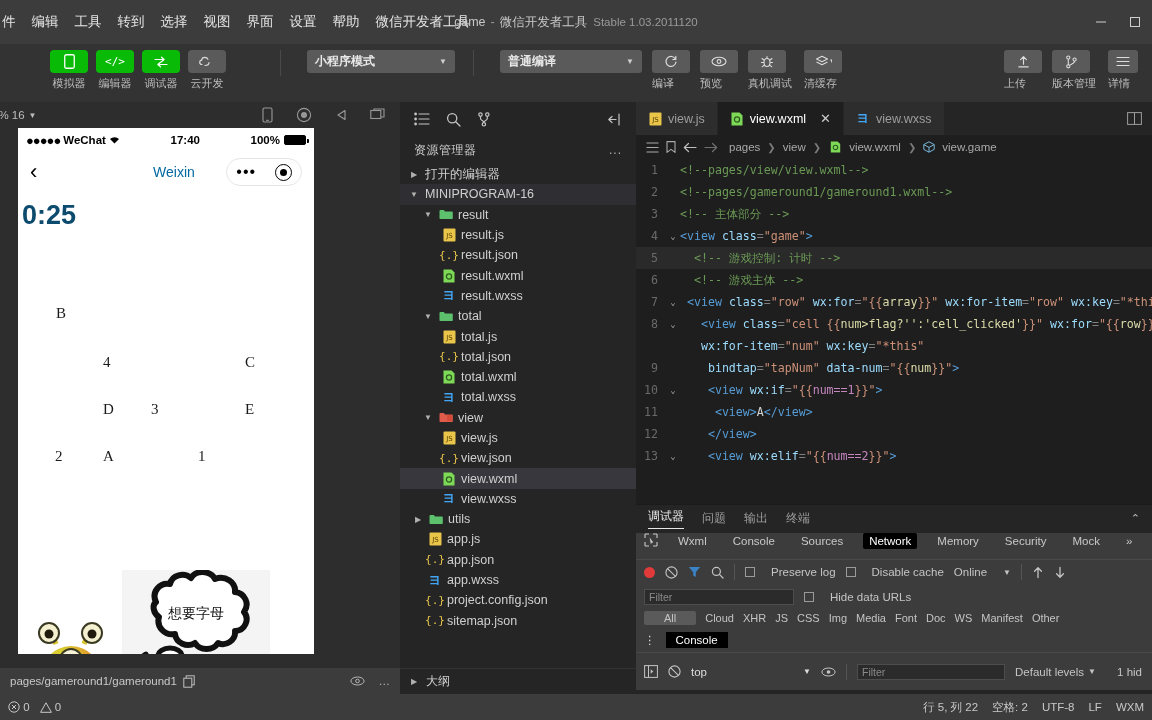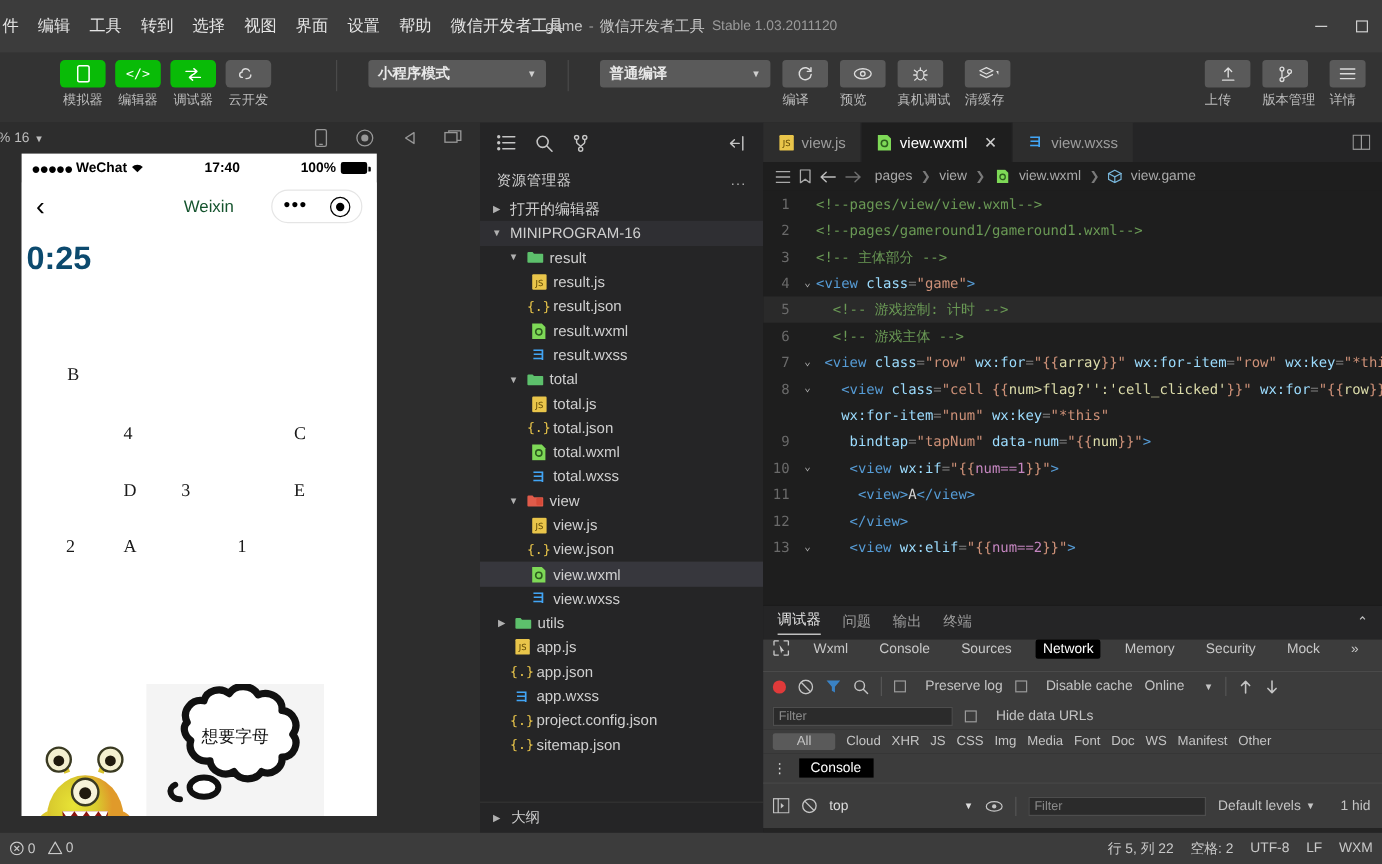--- a/index.html
+++ b/index.html
@@ -92,21 +92,21 @@
     width: 22px; height: 10px; border: 1px solid #000; border-radius: 2px; position: relative; background:#000;
   }
   .batt-shape::after {
     content:""; position:absolute; right:-4px; top:3px; width:2px; height:4px; background:#000; border-radius:0 1px 1px 0;
   }
   .ph-nav {
     height: 40px; display: flex; align-items: center; padding: 0 12px; position: relative; background:#fff;
   }
   .ph-back { font-size: 22px; color: #000; line-height: 1; font-weight: 300;}
   .ph-navtitle {
-    position: absolute; left: 0; right: 0; text-align: center; font-size: 14px; color: #14532d; padding-left: 16px;
+    position: absolute; left: 0; right: 0; text-align: center; font-size: 14px; color: #0369a1; padding-left: 16px;
   }
   .ph-caps {
     margin-left: auto; width: 76px; height: 28px; border: 1px solid #e5e5e5; border-radius: 14px;
     display: flex; align-items: center; justify-content: space-around; background: #fff; z-index:2;
   }
   .caps-dots { font-size: 16px; letter-spacing: 1px; line-height:0; }
   .caps-target {
     width: 17px; height: 17px; border-radius: 50%; border: 1.6px solid #000;
     display: flex; align-items: center; justify-content: center;
   }
@@ -512,20 +512,38 @@
               <path d="M26 56 l5 7 5-7 5 7 5-7 5 7 5-7 5 7 3-7z" fill="#fff"></path>
               <ellipse cx="45" cy="76" rx="13" ry="8" fill="#f3a0c0"></ellipse>
               <ellipse cx="30" cy="100" rx="11" ry="7" fill="#ddc92d"></ellipse>
               <ellipse cx="60" cy="100" rx="11" ry="7" fill="#e09a2a"></ellipse>
             </svg>
           </div>
 
         </div>
       </div>
 
+      <div class="sim-status">
+        <span>pages/gameround1/gameround1</span>
+        <span>
+          <svg width="12" height="13" viewBox="0 0 12 13">
+              <rect x="3.2" y="0.8" width="8" height="9" fill="none" stroke="#c0c0c0" stroke-width="1"></rect>
+              <rect x="0.8" y="3.2" width="8" height="9" fill="#3c3c3c" stroke="#c0c0c0" stroke-width="1"></rect>
+            </svg>
+        </span>
+        <span class="right">
+          <span>
+            <svg width="15" height="10" viewBox="0 0 15 10">
+                <ellipse cx="7.5" cy="5" rx="6.6" ry="4" fill="none" stroke="#b5b5b5" stroke-width="1"></ellipse>
+                <circle cx="7.5" cy="5" r="1.8" fill="none" stroke="#b5b5b5" stroke-width="1"></circle>
+              </svg>
+          </span>
+          <span>…</span>
+        </span>
+      </div>
     </div>
 
     <div class="explorer">
       <div class="exp-actions">
         <span>
           <svg width="16" height="14" viewBox="0 0 16 14">
               <circle cx="1.6" cy="2" r="1.4" fill="#c5c5c5"></circle>
               <circle cx="1.6" cy="7" r="1.4" fill="#c5c5c5"></circle>
               <circle cx="1.6" cy="12" r="1.4" fill="#c5c5c5"></circle>
               <path d="M5 2h10M5 7h10M5 12h10" stroke="#c5c5c5" stroke-width="1.2" stroke-linecap="round"></path>

